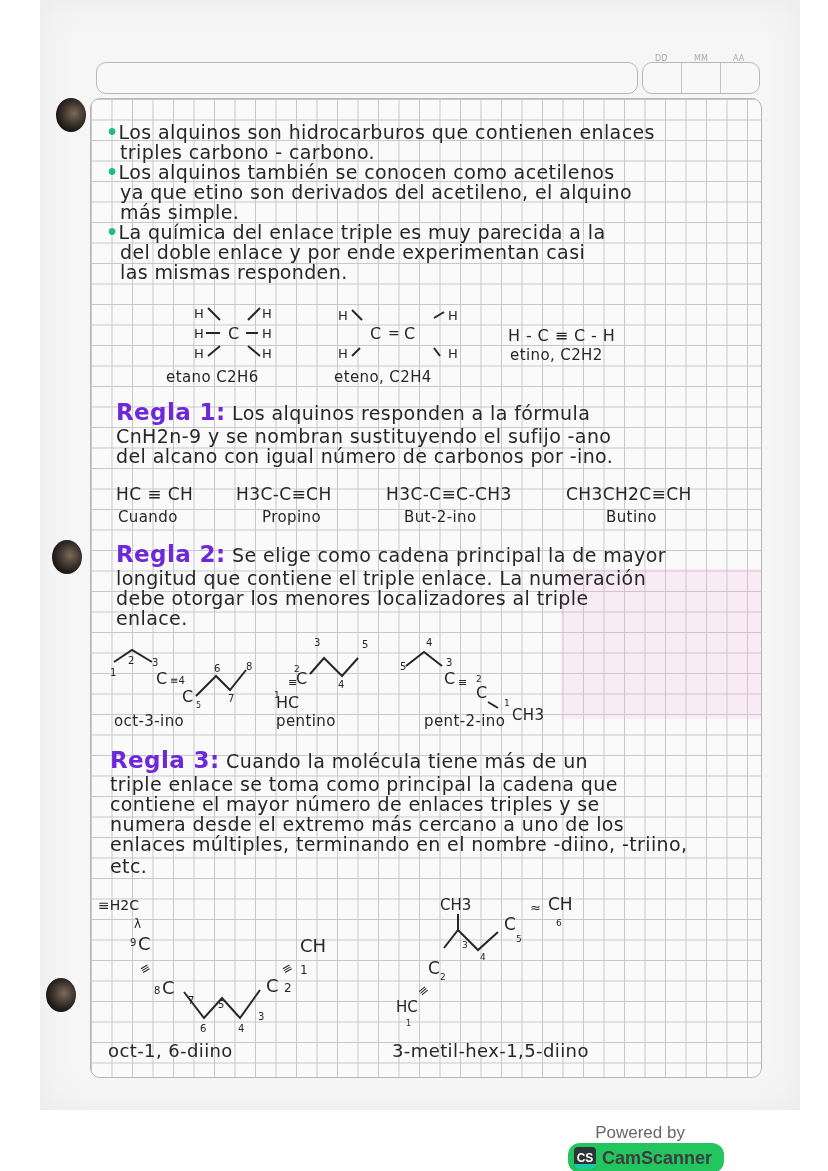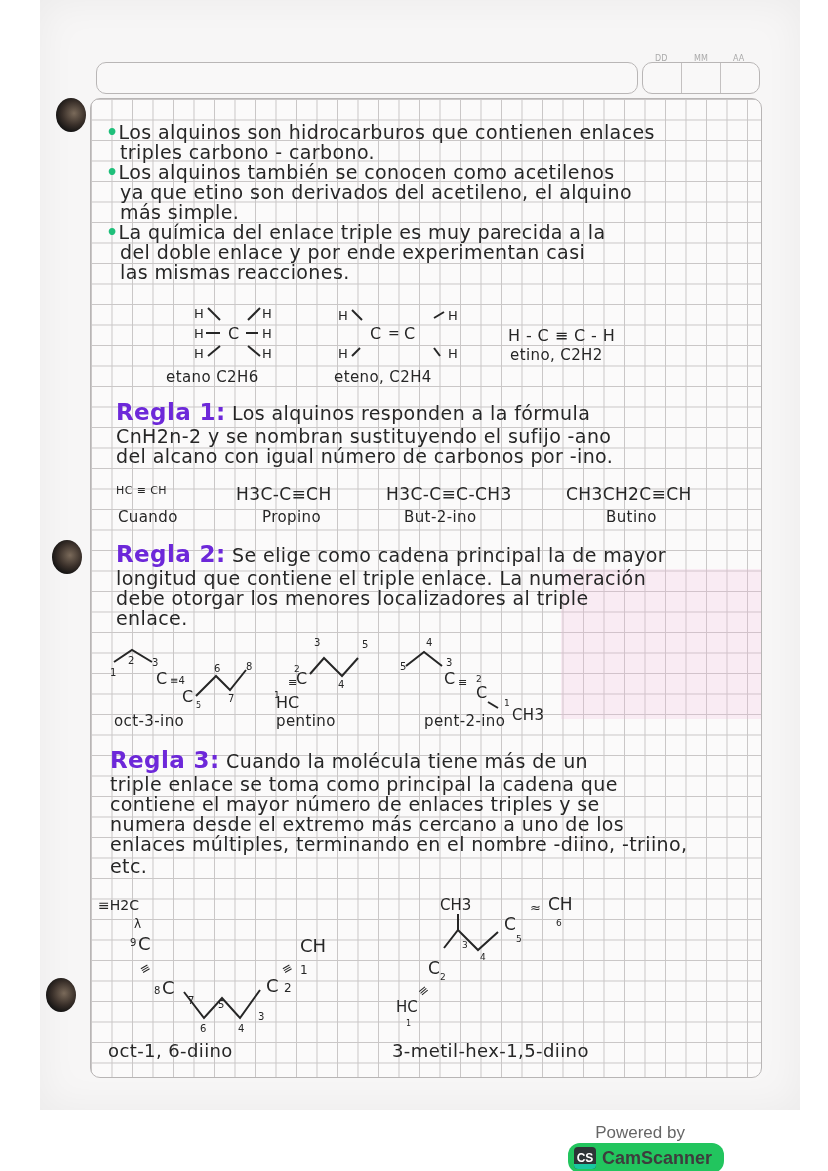--- a/index.html
+++ b/index.html
@@ -59,21 +59,21 @@
 </div>
 
 <div>
   <div class="hw p" style="left:106px;top:122px;"><span class="bullet">•</span><span>Los alquinos son hidrocarburos que contienen enlaces</span></div>
   <div class="hw p" style="left:120px;top:142px;"><span>triples carbono - carbono.</span></div>
   <div class="hw p" style="left:106px;top:162px;"><span class="bullet">•</span><span>Los alquinos también se conocen como acetilenos</span></div>
   <div class="hw p" style="left:120px;top:182px;"><span>ya que etino son derivados del acetileno, el alquino</span></div>
   <div class="hw p" style="left:120px;top:202px;"><span>más simple.</span></div>
   <div class="hw p" style="left:106px;top:222px;"><span class="bullet">•</span><span>La química del enlace triple es muy parecida a la</span></div>
   <div class="hw p" style="left:120px;top:242px;"><span>del doble enlace y por ende experimentan casi</span></div>
-  <div class="hw p" style="left:120px;top:262px;"><span>las mismas reacciones.</span></div>
+  <div class="hw p" style="left:120px;top:262px;"><span>las mismas responden.</span></div>
 </div>
 
 <svg class="struct" style="left:190px;top:302px;" width="110" height="62">
   <text x="4" y="16" font-size="13">H</text>
   <line x1="18" y1="6" x2="30" y2="18" stroke="#262626" stroke-width="2"></line>
   <line x1="58" y1="18" x2="70" y2="6" stroke="#262626" stroke-width="2"></line>
   <text x="72" y="16" font-size="13">H</text>
   <text x="4" y="36" font-size="13">H</text>
   <line x1="16" y1="31" x2="30" y2="31" stroke="#262626" stroke-width="2"></line>
   <text x="38" y="37" font-size="16">C</text>
@@ -102,24 +102,24 @@
 <div class="hw small" style="left:334px;top:368px;">eteno, C2H4</div>
 
 <div class="hw small" style="left:508px;top:326px;font-size:16px;">H - C ≡ C - H</div>
 <div class="hw small" style="left:510px;top:346px;">etino, C2H2</div>
 
 <div>
   <div class="hw p" style="left:116px;top:402px;">
     <span class="green">Regla 1:</span>
     <span>Los alquinos responden a la fórmula</span>
   </div>
-  <div class="hw p" style="left:116px;top:426px;">CnH2n-2 y se nombran sustituyendo el sufijo -ano</div>
+  <div class="hw p" style="left:116px;top:426px;">CnH2n-9 y se nombran sustituyendo el sufijo -ano</div>
   <div class="hw p" style="left:116px;top:446px;"><span>del alcano con igual número de carbonos por -ino.</span></div>
 
-  <div class="hw" style="left:116px;top:484px;font-size:11px;">HC ≡ CH</div>
+  <div class="hw" style="left:116px;top:484px;font-size:17px;">HC ≡ CH</div>
   <div class="hw small" style="left:118px;top:508px;">Cuando</div>
   <div class="hw" style="left:236px;top:484px;font-size:17px;">H3C-C≡CH</div>
   <div class="hw small" style="left:262px;top:508px;">Propino</div>
   <div class="hw" style="left:386px;top:484px;font-size:17px;">H3C-C≡C-CH3</div>
   <div class="hw small" style="left:404px;top:508px;">But-2-ino</div>
   <div class="hw" style="left:566px;top:484px;font-size:17px;">CH3CH2C≡CH</div>
   <div class="hw small" style="left:606px;top:508px;">Butino</div>
 </div>
 
 <div>

